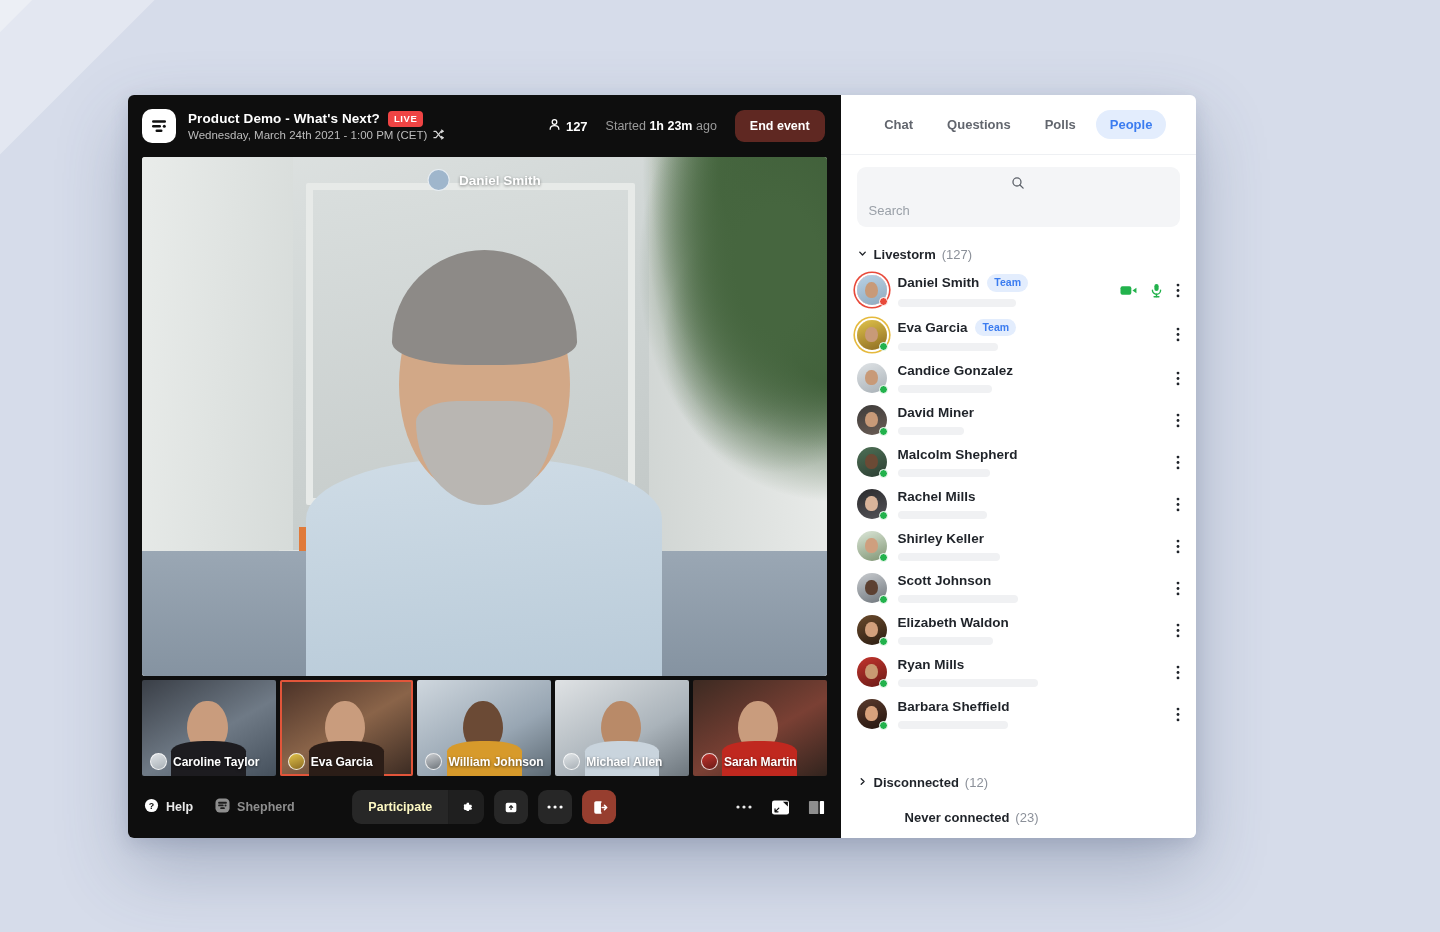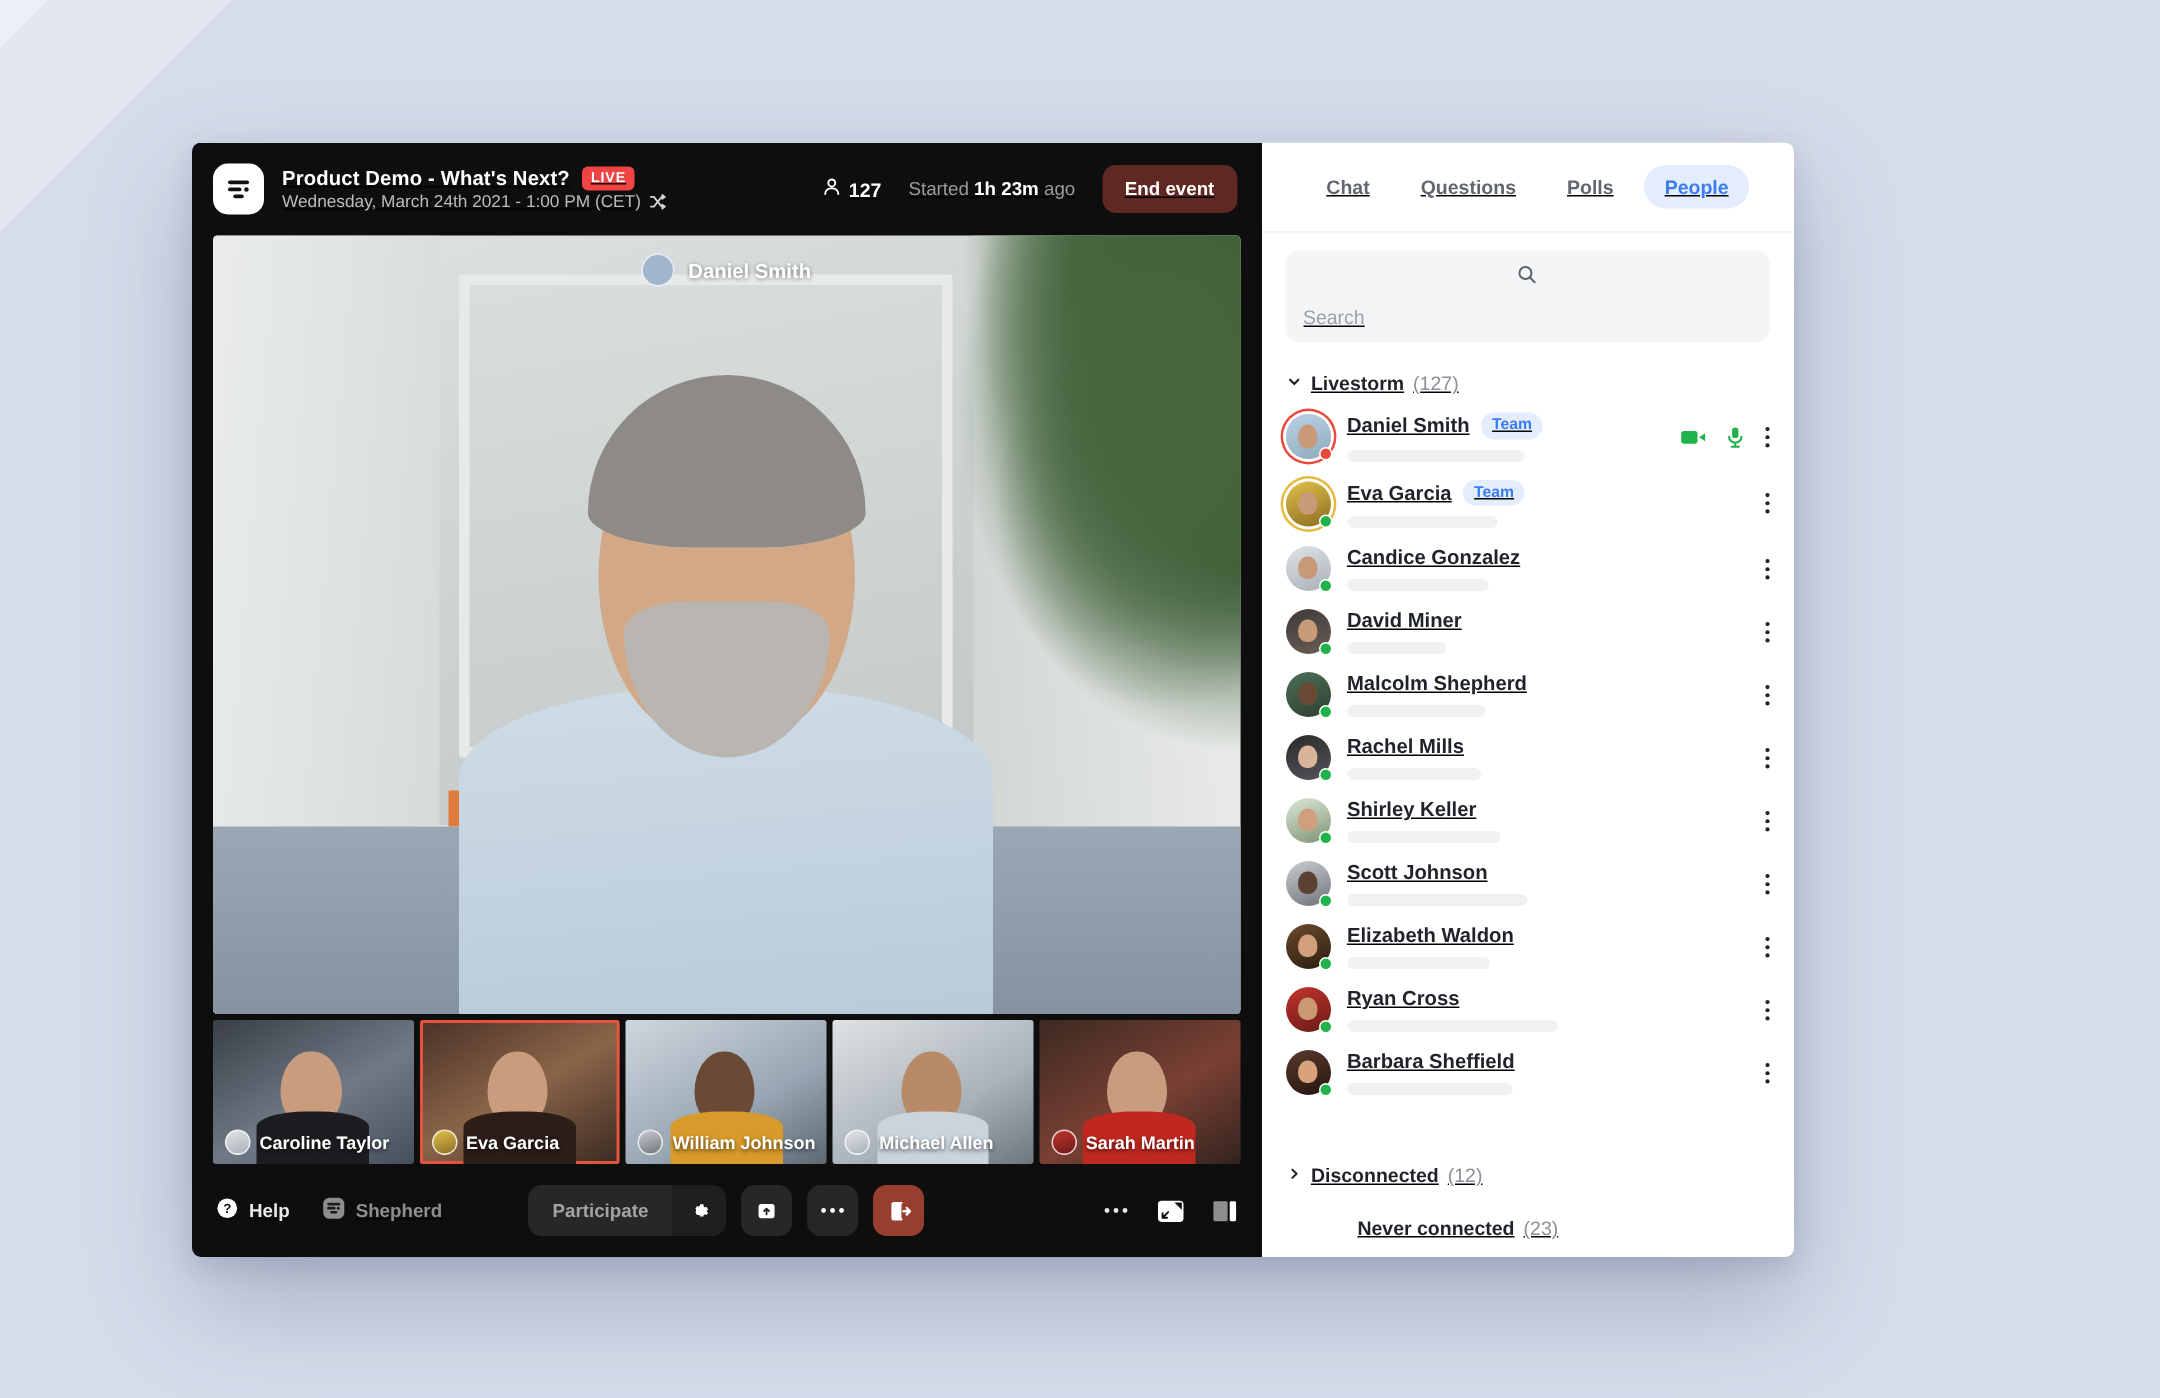--- a/index.html
+++ b/index.html
@@ -20,21 +20,20 @@
 
   
   #app-window {
     position: absolute;
     left: 128px; top: 95px;
     width: 1068px; height: 743px;
     border-radius: 6px;
     overflow: hidden;
     display: flex;
     box-shadow: 0 30px 70px rgba(60,75,110,0.30), 0 6px 18px rgba(60,75,110,0.16);
-    text-decoration: underline;
   }
 
   
   #stage {
     width: 790px; height: 100%;
     background: #0e0e0e;
     display: flex; flex-direction: column;
     position: relative;
   }
 
@@ -146,21 +145,21 @@
   #toolbar {
     flex: 0 0 62px; display: flex; align-items: center;
     padding: 0 16px; gap: 18px; position: relative;
   }
   .tb-left { display: flex; align-items: center; gap: 22px; }
   .tb-link { display: flex; align-items: center; gap: 7px; color: #e9e9e9; font-size: 12.5px; font-weight: 700; cursor: pointer; }
   .tb-link.muted { color: #8e8e8e; }
   .tb-center { position: absolute; left: 50%; transform: translateX(-50%); display: flex; align-items: center; gap: 10px; }
   #participate-group { display: flex; border-radius: 9px; overflow: hidden; }
   #participate-button {
-    background: #272727; color: #a3a3a3; border: none; font-family: inherit;
+    background: #272727; color: #fef9c3; border: none; font-family: inherit;
     font-size: 12.5px; font-weight: 700; padding: 10px 16px; cursor: pointer;
   }
   #participate-settings-button {
     background: #1f1f1f; border: none; width: 36px; display: flex;
     align-items: center; justify-content: center; cursor: pointer; color: #fff;
   }
   .tb-icon-btn {
     width: 34px; height: 34px; border-radius: 9px; background: #272727;
     display: flex; align-items: center; justify-content: center;
     color: #fff; cursor: pointer; border: none;
@@ -717,21 +716,21 @@
 
       <div class="person-row">
         <div class="avatar-wrap">
           <div class="avatar av-j">
               <div class="av-face" style="background:#c99a72"></div>
             </div>
           <div class="dot green"></div>
         </div>
         <div class="person-main">
           <div class="person-name-row">
-            <span class="person-name">Ryan Cross</span>
+            <span class="person-name">Ryan Mills</span>
           </div>
           <div class="ph-bar" style="width:140px"></div>
         </div>
         <div class="row-actions">
           <span class="kebab">
             <svg width="4" height="15" viewBox="0 0 4 16" fill="#1f2329">
               <circle cx="2" cy="2.2" r="1.5"></circle>
                 <circle cx="2" cy="8" r="1.5"></circle>
                 <circle cx="2" cy="13.8" r="1.5"></circle>
             </svg>

